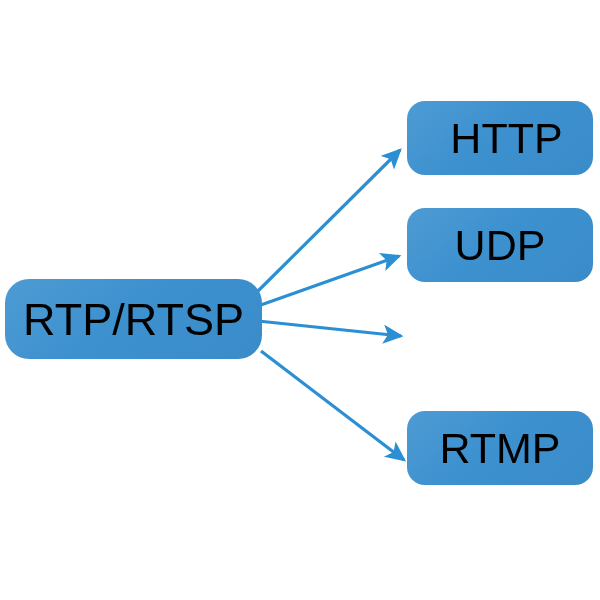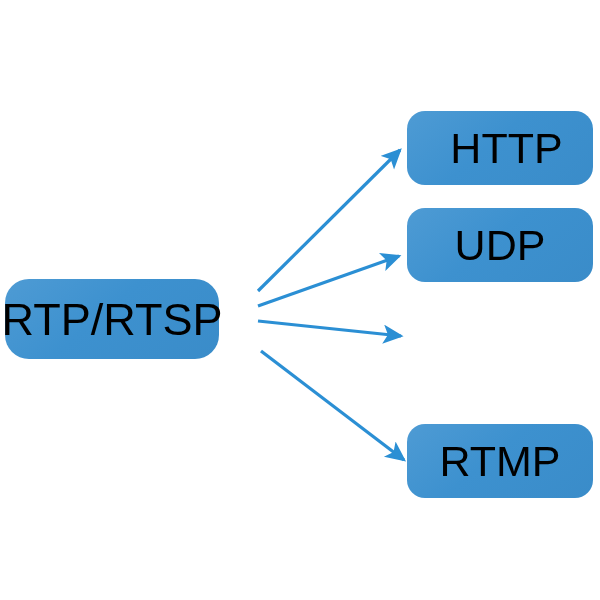--- a/index.html
+++ b/index.html
@@ -35,36 +35,36 @@
     z-index: 2;
   }
   .node-label {
     line-height: 1;
     letter-spacing: 0px;
     white-space: nowrap;
   }
   #node-source {
     left: 5px;
     top: 279px;
-    width: 214px;
+    width: 257px;
     height: 80px;
     border-radius: 24px;
   }
   #node-source .node-label { font-size: 45px; }
   .node-target {
     left: 407px;
     width: 186px;
     height: 74px;
     border-radius: 18px;
   }
   .node-target .node-label { font-size: 43px; }
-  #node-http { top: 111px; padding-left: 13px; }
+  #node-http { top: 101px; padding-left: 13px; }
   #node-udp  { top: 208px; }
   #node-hls  { top: 309px; }
-  #node-rtmp { top: 424px; text-align: right; }
+  #node-rtmp { top: 411px; text-align: right; }
 </style>
 </head>
 <body>
 
 <div id="canvas">
 
   <svg id="edges" viewBox="0 0 600 600" width="600" height="600" xmlns="http://www.w3.org/2000/svg">
     <defs>
       <marker id="arrowhead" markerWidth="7" markerHeight="7" refX="5.6" refY="3" orient="auto" markerUnits="strokeWidth">
         <path d="M0,0 L6.4,3 L0,6 L1.5,3 Z" fill="#2b8fd4"></path>

